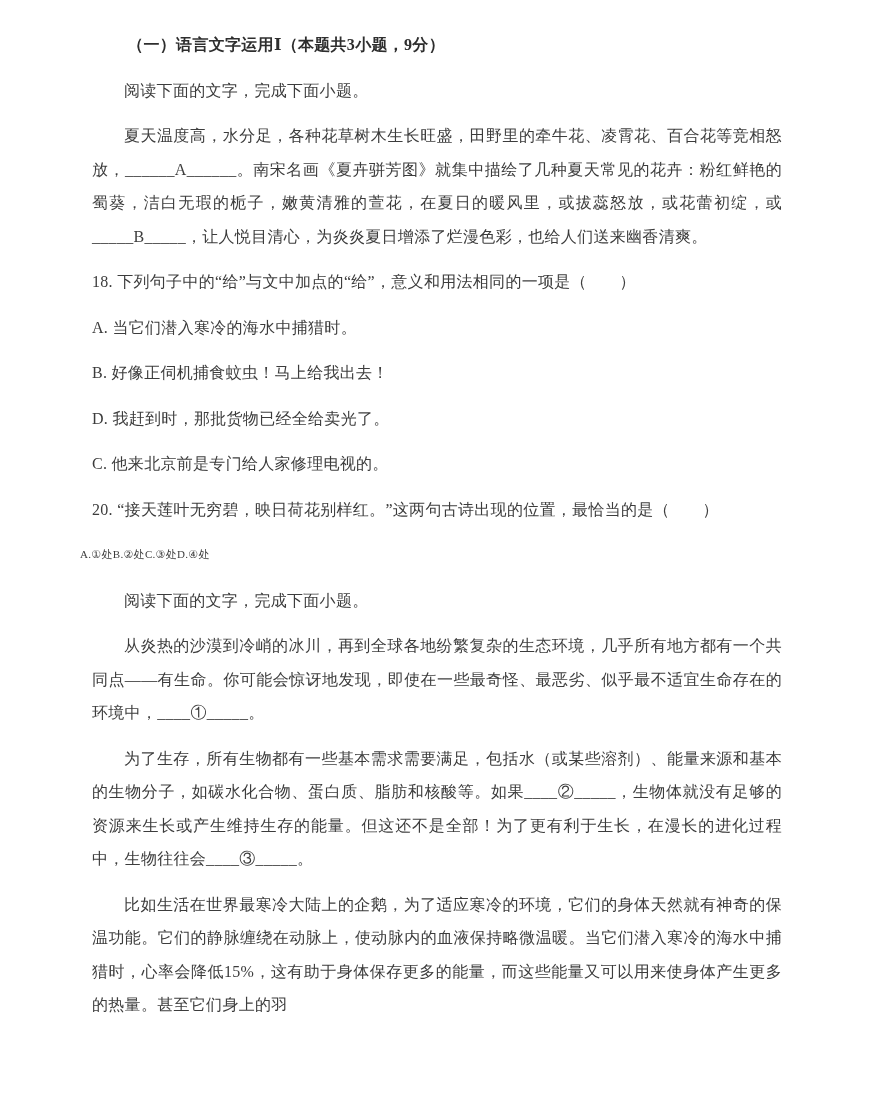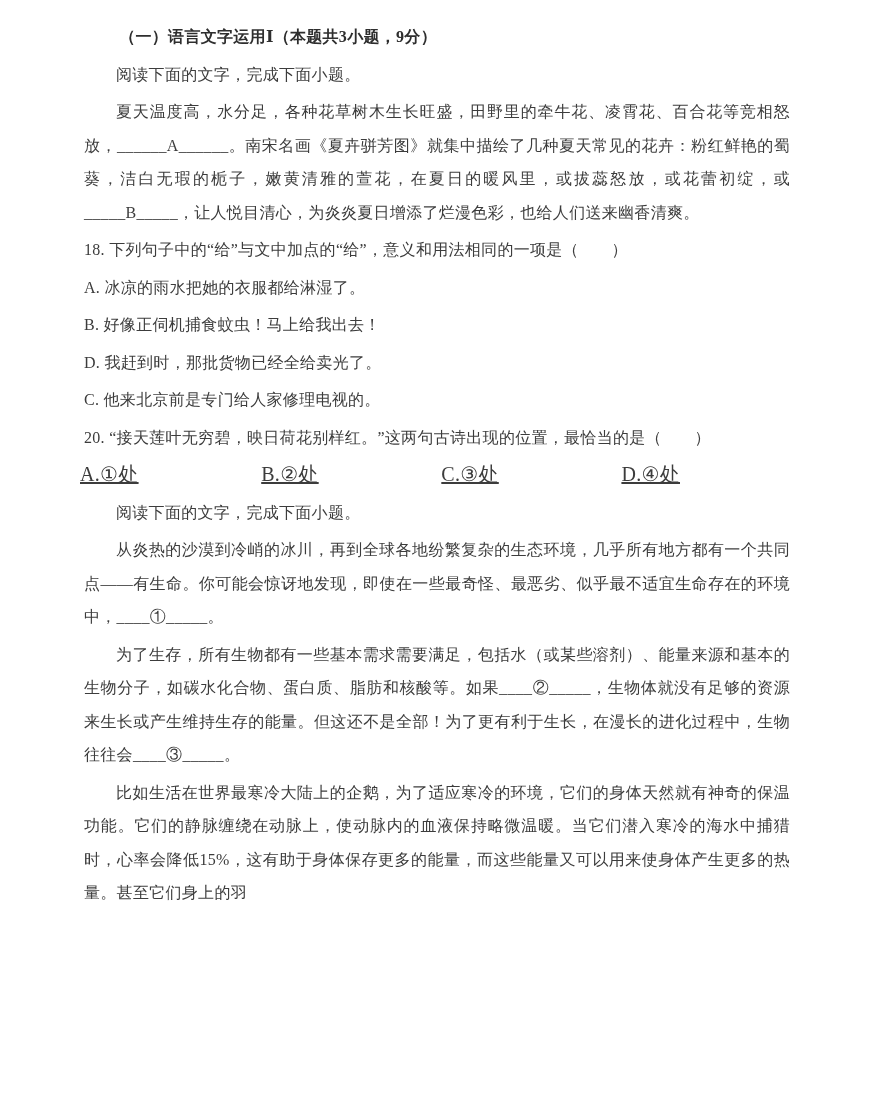--- a/index.html
+++ b/index.html
@@ -8,56 +8,55 @@
     height:1102px;
     margin:0 auto;
     background:#ffffff;
     box-sizing:border-box;
     padding:16px 78px 0 80px;
     overflow:hidden;
     font-family:"Liberation Serif","DejaVu Serif",serif;
     color:#3c3c3c;
   }
   .page p {
-    margin:4px;
+    margin:12px;
     font-size:16px;
     line-height:33.5px;
     text-align:justify;
     letter-spacing:0.3px;
   }
   .heading {
     font-weight:bold;
     color:#2e2e2e;
     text-indent:2.2em;
     font-size:16.5px;
   }
   .heading.second { margin-top:3px; }
   .indent { text-indent:2em; }
   .q { text-indent:0; }
   .options-row {
     display:flex;
     width:600px;
-    justify-content:space-between;
-    font-size:20px;
+    justify-content:flex-start;
+    font-size:11px;
     line-height:33.5px;
     letter-spacing:0.3px;
-    text-decoration:underline;
   }
 </style>
 </head>
 <body>
 
 <div class="page">
 
   <p class="heading">（一）语言文字运用Ⅰ（本题共3小题，9分）</p>
   <p class="indent">阅读下面的文字，完成下面小题。</p>
   <p class="indent">夏天温度高，水分足，各种花草树木生长旺盛，田野里的牵牛花、凌霄花、百合花等竞相怒放，______A______。南宋名画《夏卉骈芳图》就集中描绘了几种夏天常见的花卉：粉红鲜艳的蜀葵，洁白无瑕的栀子，嫩黄清雅的萱花，在夏日的暖风里，或拔蕊怒放，或花蕾初绽，或_____B_____，让人悦目清心，为炎炎夏日增添了烂漫色彩，也给人们送来幽香清爽。</p>
 
   <p class="q">18. 下列句子中的“给”与文中加点的“给”，意义和用法相同的一项是（　　）</p>
-  <p class="q">A. 冰凉的雨水把她的衣服都给淋湿了。</p>
+  <p class="q">A. 当它们潜入寒冷的海水中捕猎时。</p>
   <p class="q">B. 好像正伺机捕食蚊虫！马上给我出去！</p>
   <p class="q">D. 我赶到时，那批货物已经全给卖光了。</p>
   <p class="q">C. 他来北京前是专门给人家修理电视的。</p>
   <p class="q">20. “接天莲叶无穷碧，映日荷花别样红。”这两句古诗出现的位置，最恰当的是（　　）</p>
 
   <div class="options-row">
     <span>A.①处</span>
     <span>B.②处</span>
     <span>C.③处</span>
     <span>D.④处</span>

